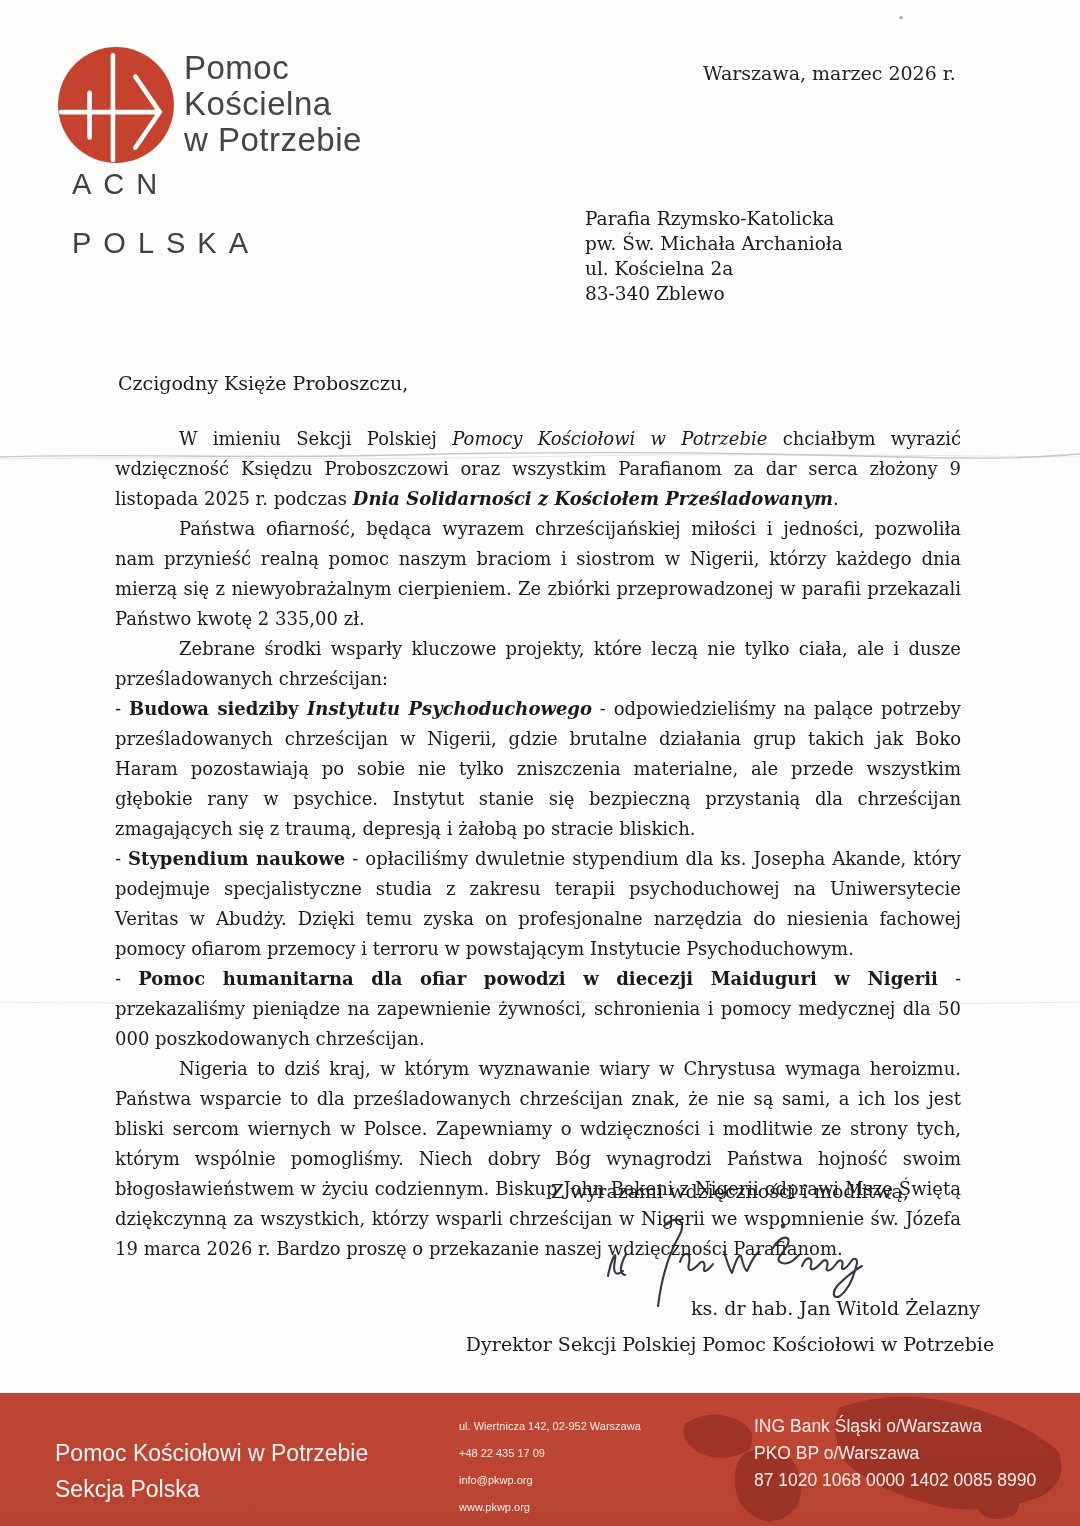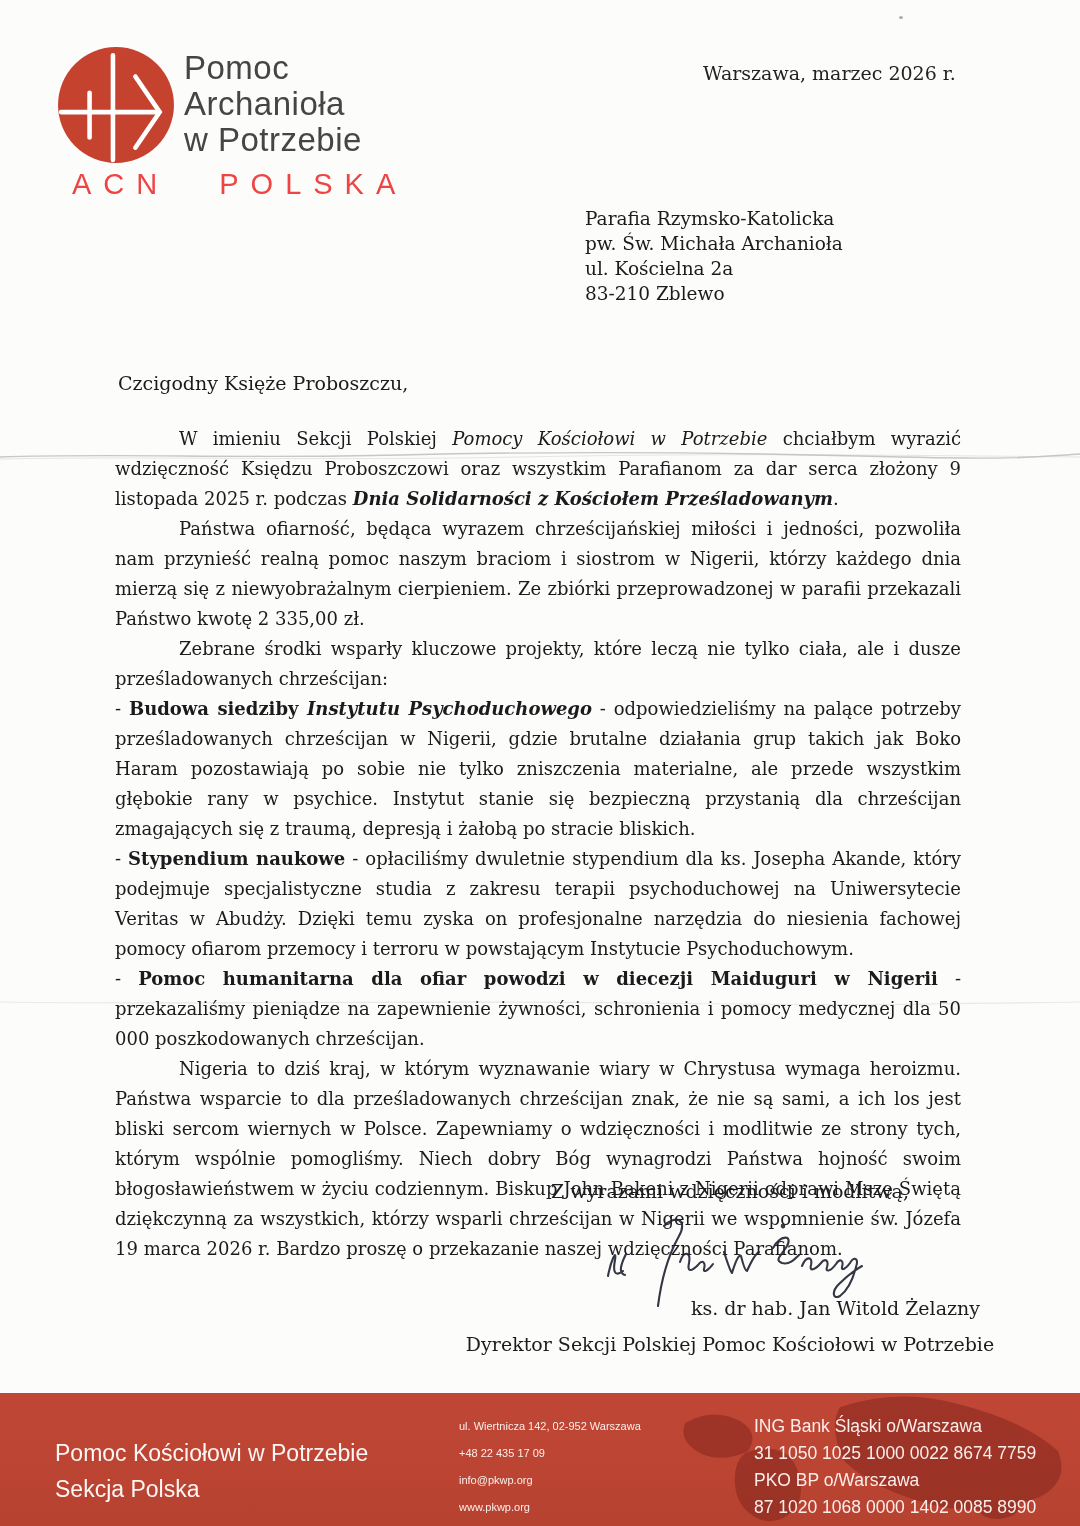--- a/index.html
+++ b/index.html
@@ -15,23 +15,23 @@
   
   .logo-icon{position:absolute;left:55px;top:44px;width:122px;height:122px;}
   .logo-wordmark{
     position:absolute;left:184px;top:50px;
     font-family:"Liberation Sans","DejaVu Sans",sans-serif;
     font-weight:300;font-size:33px;line-height:36px;color:#454545;
     letter-spacing:.5px;
   }
   .logo-acn-row{
     position:absolute;left:72px;top:168px;width:280px;
-    display:flex;gap:50px;
+    display:flex;gap:26px;
     font-family:"Liberation Sans","DejaVu Sans",sans-serif;
-    font-size:29px;font-weight:400;color:#ef4444;
+    font-size:29px;font-weight:400;color:#404040;flex-direction:column;
   }
   .logo-acn-row span{letter-spacing:12px;}
   .dateline{position:absolute;left:703px;top:62px;font-size:19px;color:#222;}
   .recipient{position:absolute;left:585px;top:206px;font-size:18.5px;line-height:25px;color:#1b1b1d;}
   
   .salutation{position:absolute;left:118px;top:372px;font-size:19px;color:#1b1b1d;}
   .letter-body{
     position:absolute;left:115px;top:424px;width:846px;
     font-size:18px;line-height:30px;text-align:justify;color:#1b1b1d;
   }
@@ -66,35 +66,35 @@
     <g stroke="#ffffff" stroke-width="4.5" fill="none" stroke-linecap="round" stroke-linejoin="miter">
       <line x1="6" y1="67" x2="101" y2="67"></line>
       <line x1="57" y1="11" x2="57" y2="114"></line>
       <line x1="34" y1="48" x2="34" y2="92"></line>
       <polyline points="79,32 103,67 79,102"></polyline>
     </g>
   </svg>
 
   <div class="logo-wordmark">
     <div>Pomoc</div>
-    <div>Archanioła</div>
+    <div>Kościelna</div>
     <div>w Potrzebie</div>
   </div>
   <div class="logo-acn-row">
     <span>ACN</span>
     <span>POLSKA</span>
   </div>
 
   <div class="dateline">Warszawa, marzec 2026 r.</div>
 
   <div class="recipient">
     <div>Parafia Rzymsko-Katolicka</div>
     <div>pw. Św. Michała Archanioła</div>
     <div>ul. Kościelna 2a</div>
-    <div>83-210 Zblewo</div>
+    <div>83-340 Zblewo</div>
   </div>
 
   <div class="salutation">Czcigodny Księże Proboszczu,</div>
 
   <div class="crease" style="top:449px;">
     <svg viewBox="0 0 1080 12" preserveAspectRatio="none">
       <path d="M0,8 C120,4 240,10 400,6 S700,3 860,7 S1020,9 1080,5" stroke="#9a9a9a" stroke-width="1.4" fill="none" opacity="0.55"></path>
       <path d="M0,10 C160,7 320,12 520,8 S880,6 1080,8" stroke="#c2c2c2" stroke-width="1" fill="none" opacity="0.4"></path>
     </svg>
   </div>
@@ -146,19 +146,18 @@
       <div>Sekcja Polska</div>
     </div>
     <div class="footer-mid">
       <div>ul. Wiertnicza 142, 02-952 Warszawa</div>
       <div>+48 22 435 17 09</div>
       <div>info@pkwp.org</div>
       <div>www.pkwp.org</div>
     </div>
     <div class="footer-right">
       <div>ING Bank Śląski o/Warszawa</div>
-      <div>31 1050 1025 1000 0022 8674 7759</div>
       <div>PKO BP o/Warszawa</div>
       <div>87 1020 1068 0000 1402 0085 8990</div>
     </div>
   </div>
 
 </div>
 
 </body></html>

